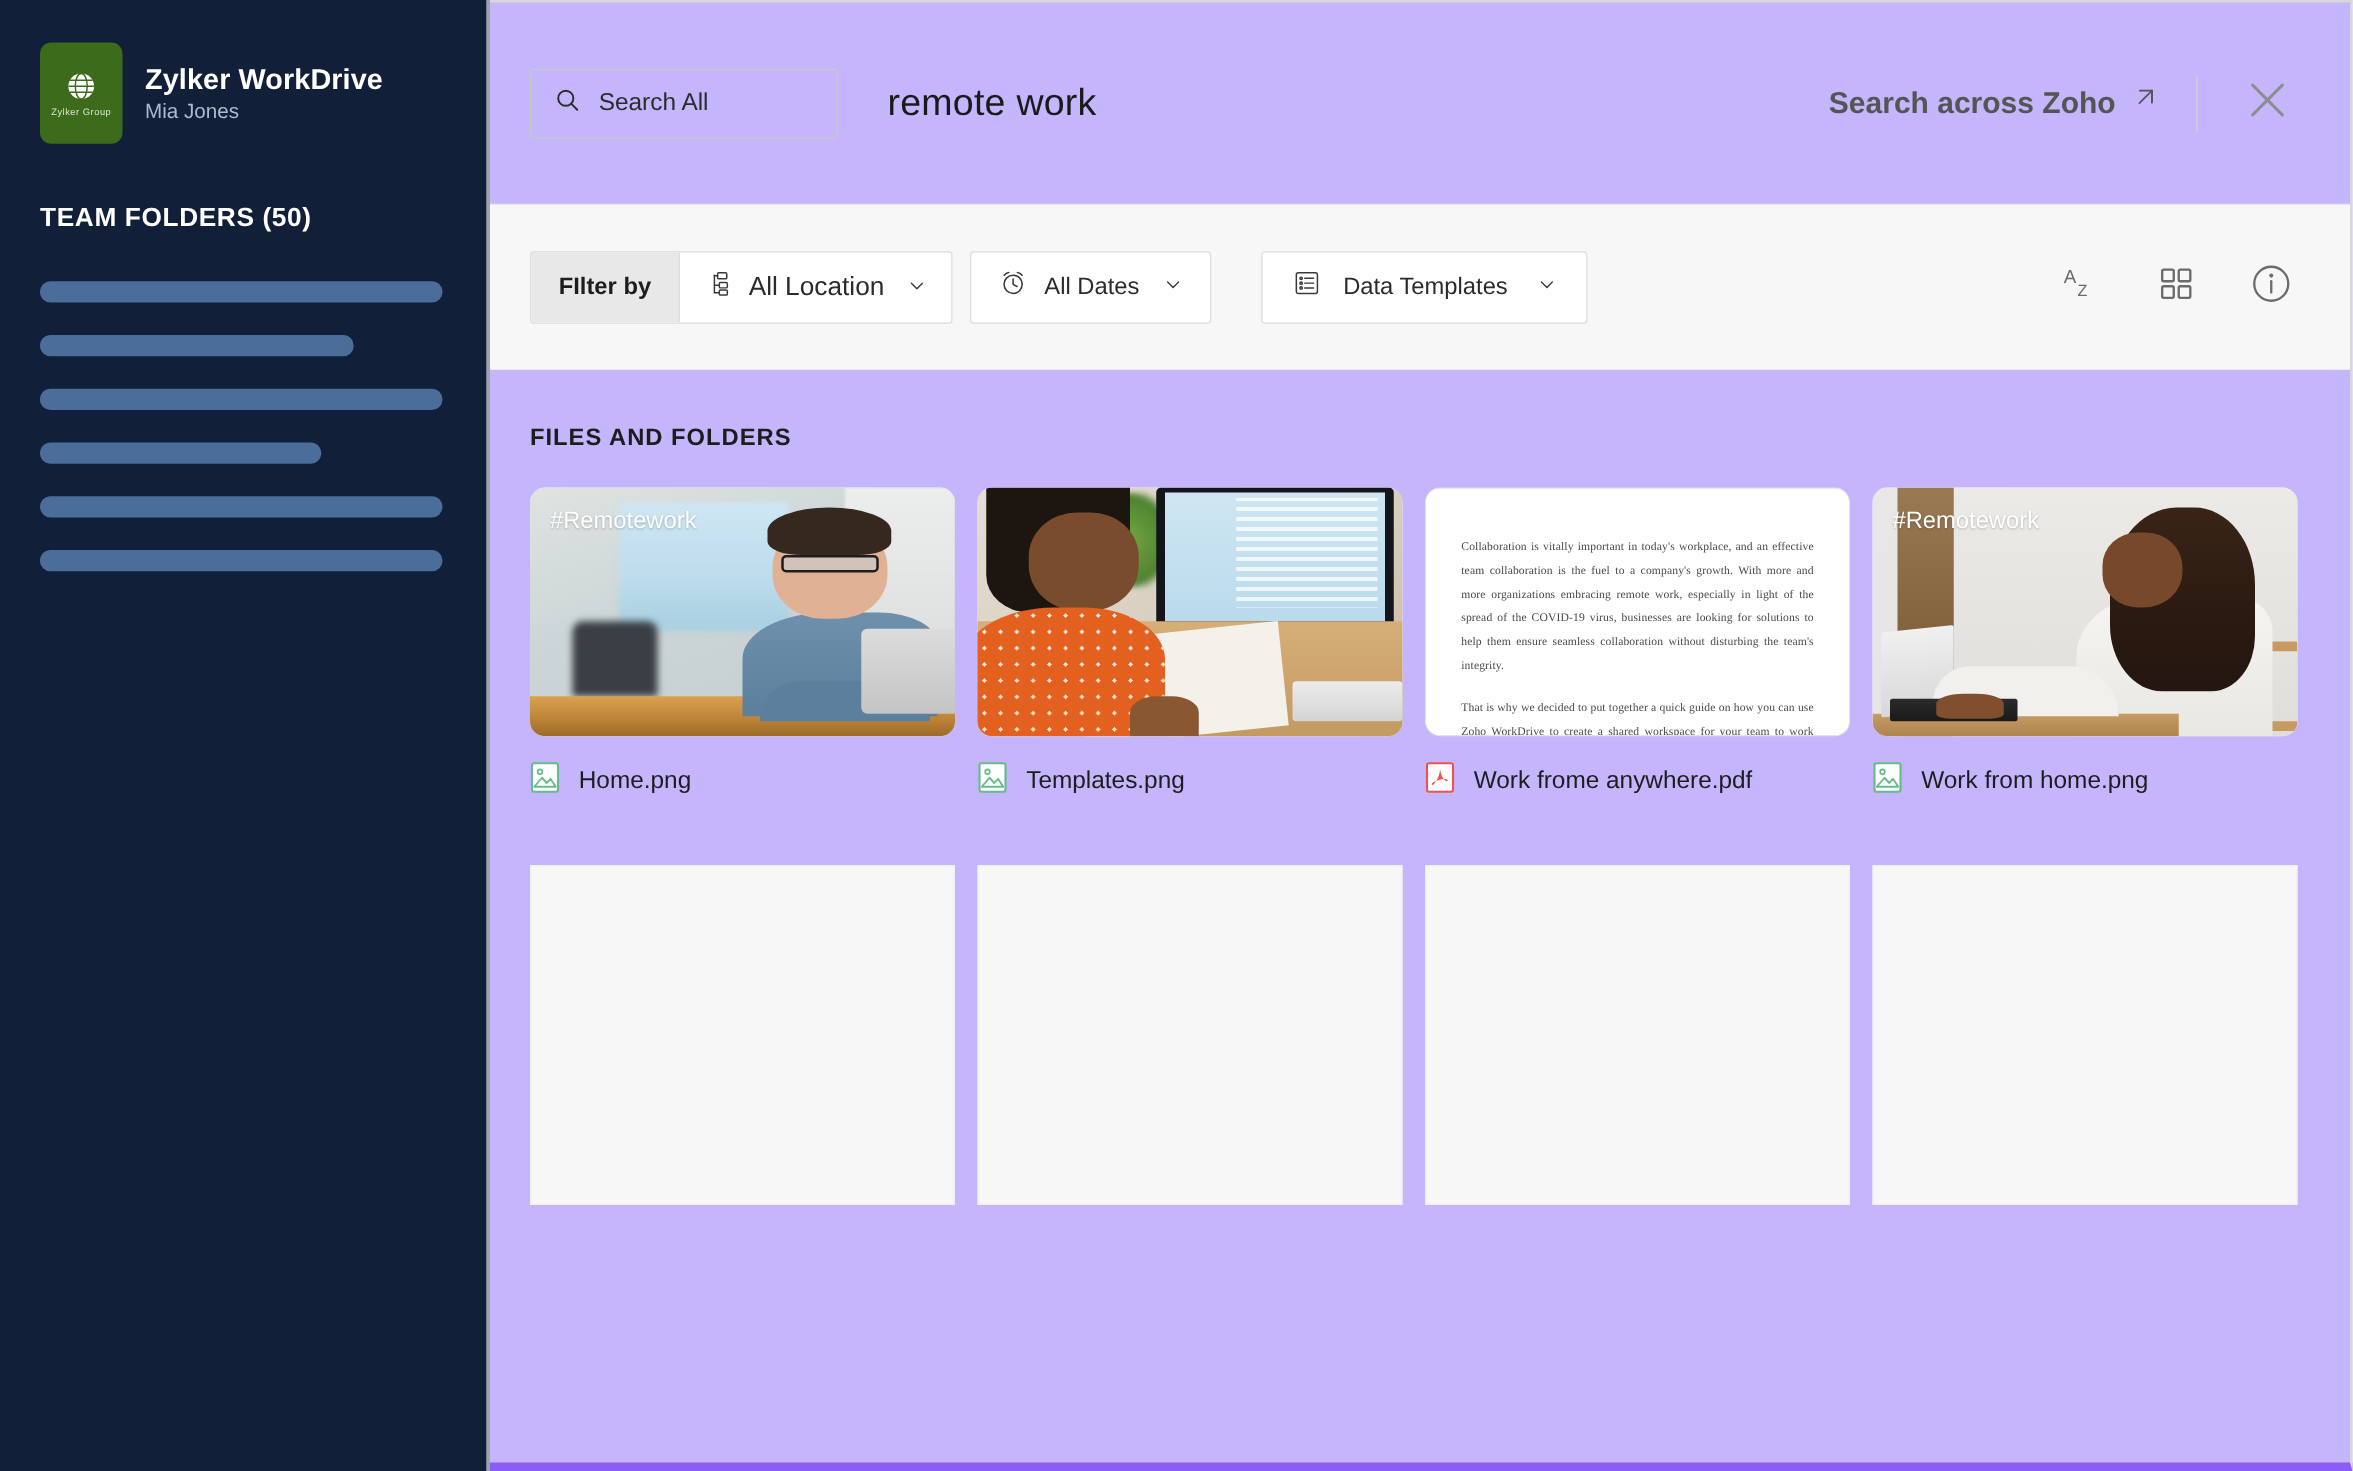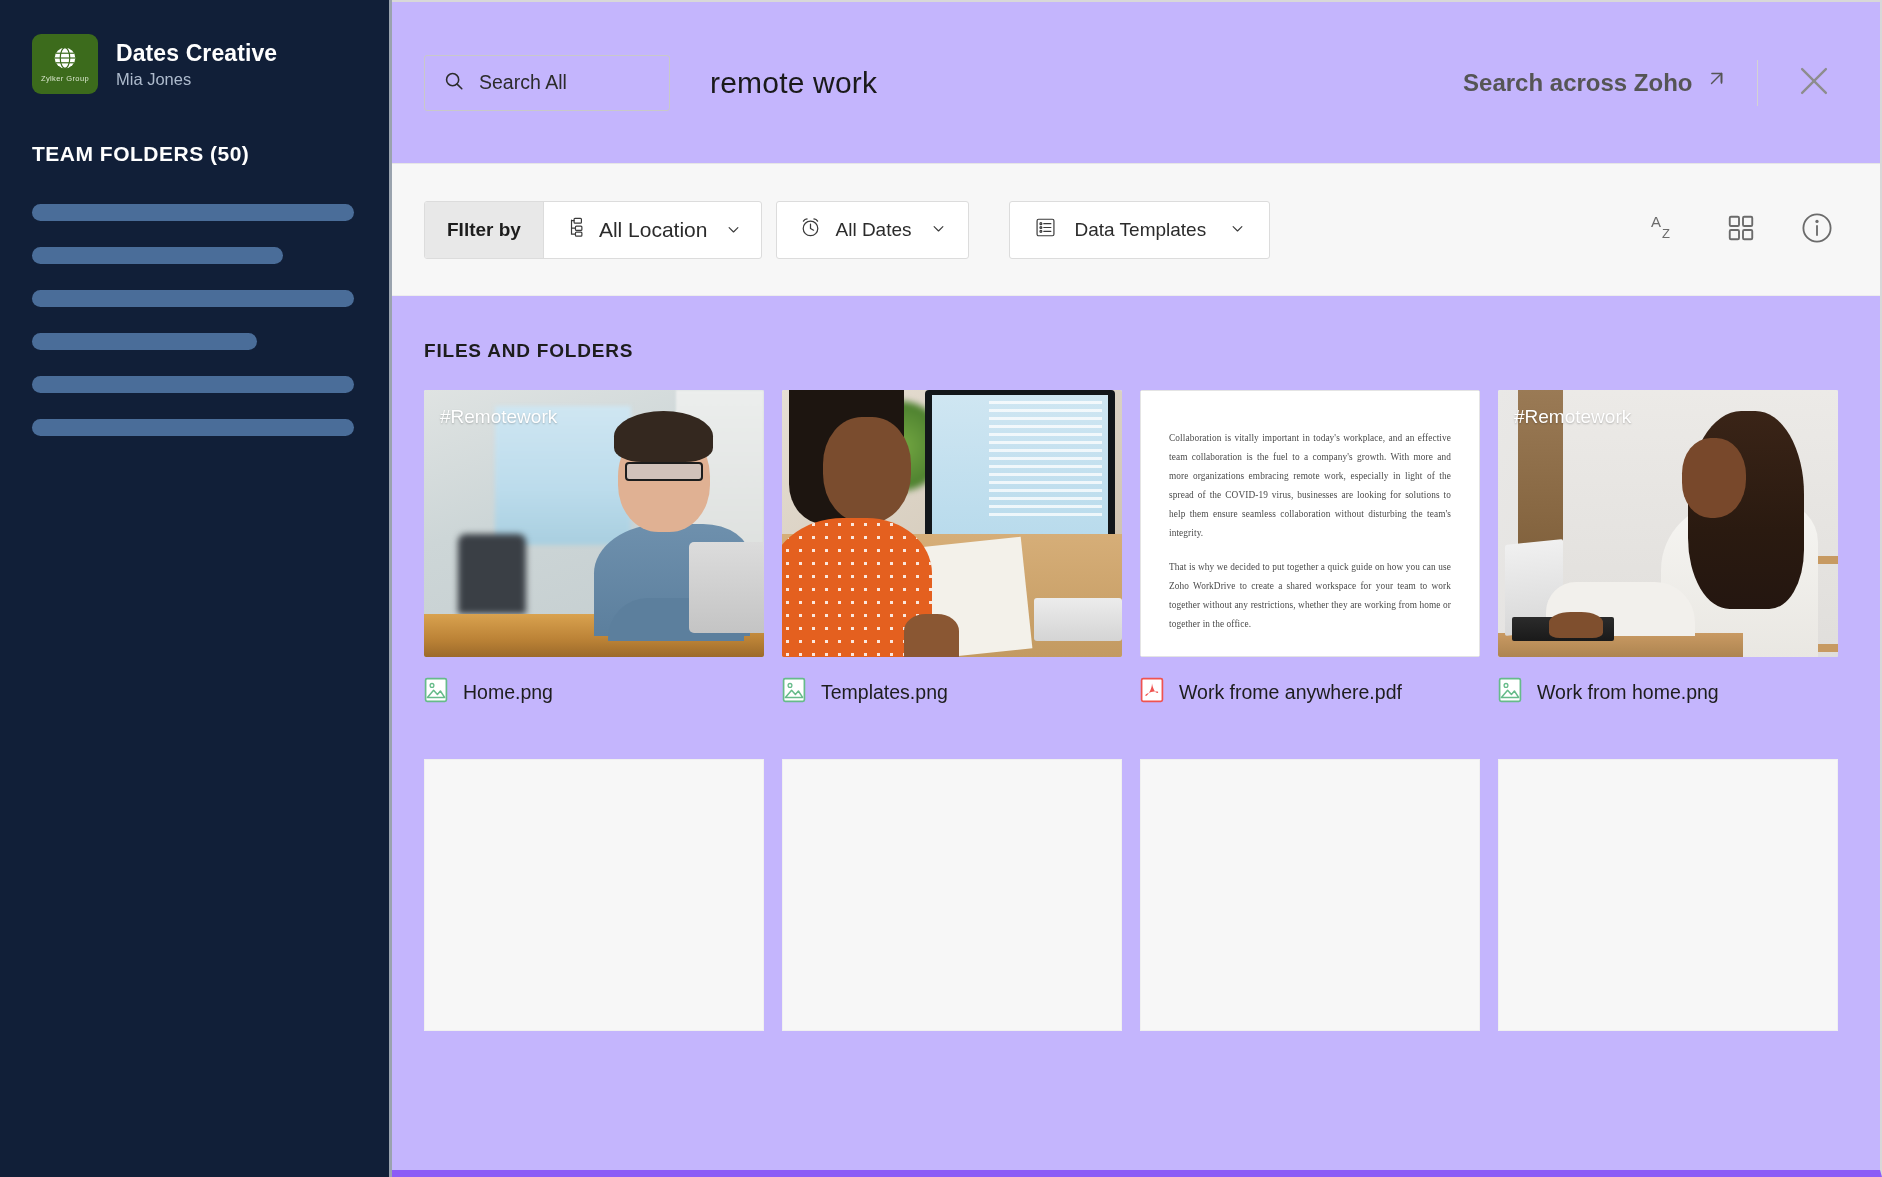--- a/index.html
+++ b/index.html
@@ -25,21 +25,21 @@
     padding: 0;
   }
   .sidebar-inner { padding: 30px 38px 0 32px; }
   .brand {
     display: flex;
     align-items: center;
     gap: 18px;
     margin-top: 4px;
   }
   .brand-logo {
-    width: 66px; height: 60px;
+    width: 66px; height: 81px;
     background: #3c6b1c;
     border-radius: 9px;
     display: flex;
     flex-direction: column;
     align-items: center;
     justify-content: center;
     gap: 3px;
     flex: 0 0 66px;
   }
   .brand-logo svg { display: block; }
@@ -234,22 +234,22 @@
     letter-spacing: .8px;
     margin-bottom: 28px;
   }
   .grid {
     display: grid;
     grid-template-columns: repeat(4, 1fr);
     gap: 18px;
   }
   .card { display: flex; flex-direction: column; }
   .thumb {
-    height: 267px;
-    border-radius: 2px;
+    height: 199px;
+    border-radius: 12px;
     position: relative;
     overflow: hidden;
     background: #f2f2f2;
     cursor: pointer;
   }
   .thumb-tag {
     position: absolute;
     top: 16px; left: 16px;
     color: #ffffff;
     font-size: 19px;
@@ -396,21 +396,21 @@
                 <ellipse cx="12" cy="12" rx="4.4" ry="9.5"></ellipse>
                 <line x1="2.5" y1="12" x2="21.5" y2="12"></line>
                 <line x1="3.6" y1="7.6" x2="20.4" y2="7.6"></line>
                 <line x1="3.6" y1="16.4" x2="20.4" y2="16.4"></line>
               </g>
             </svg>
           </span>
           <span class="logo-caption">Zylker Group</span>
         </div>
         <div class="brand-text">
-          <div class="brand-title">Dates Creative</div>
+          <div class="brand-title">Zylker WorkDrive</div>
           <div class="brand-user">Mia Jones</div>
         </div>
       </div>
 
       <div class="team-folders-title">TEAM FOLDERS (50)</div>
 
       <div class="skeleton-list">
         <div class="skeleton-bar" style="width:100%"></div>
         <div class="skeleton-bar" style="width:78%"></div>
         <div class="skeleton-bar" style="width:100%"></div>

